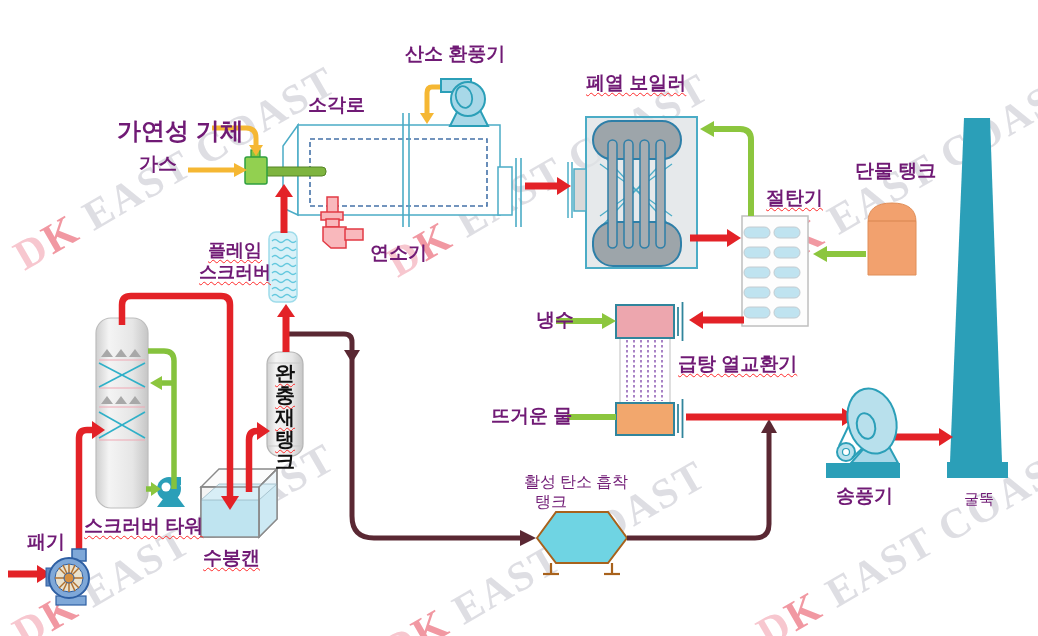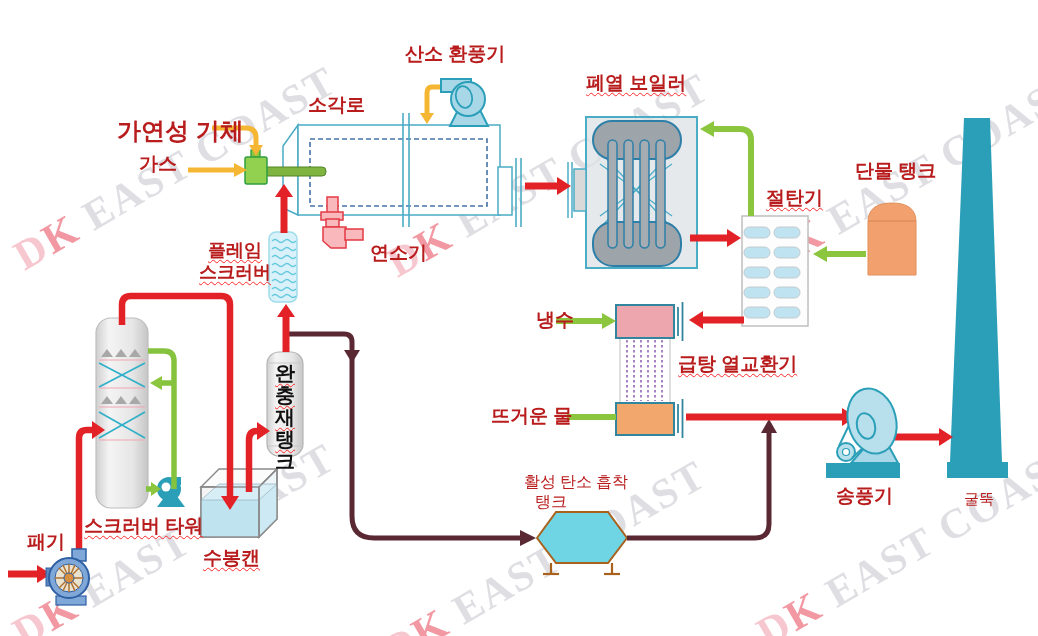--- a/index.html
+++ b/index.html
@@ -1,19 +1,19 @@
 <!DOCTYPE html>
 <html><head>
 <meta charset="utf-8">
 <style>
   html,body{margin:0;padding:0;background:#fff;}
   #stage{position:relative;width:1038px;height:636px;background:#fff;overflow:hidden;
          font-family:"Liberation Sans",sans-serif;}
   #pipes{position:absolute;left:0;top:0;z-index:2;}
-  .lbl{position:absolute;z-index:3;color:#b91c1c;font-weight:bold;font-size:19px;
+  .lbl{position:absolute;z-index:3;color:#701a75;font-weight:bold;font-size:19px;
        white-space:nowrap;line-height:1.05;}
   .lbl.small{font-weight:400;font-size:16px;font-family:Liberation Serif, serif;}
   .lbl.tiny{font-weight:400;font-size:15px;}
   .sq{text-decoration:underline;text-decoration-style:wavy;text-decoration-color:#ff2a2a;
       text-decoration-thickness:1px;text-underline-offset:3px;}
   .wm{position:absolute;z-index:1;transform:translate(-50%,-50%) rotate(-30deg);
       font-family:"Liberation Serif",serif;font-weight:bold;font-size:42px;
       letter-spacing:2px;white-space:nowrap;opacity:.6;}
   .wm .d{color:#f2a2b0;}
   .wm .k{color:#e85565;}

